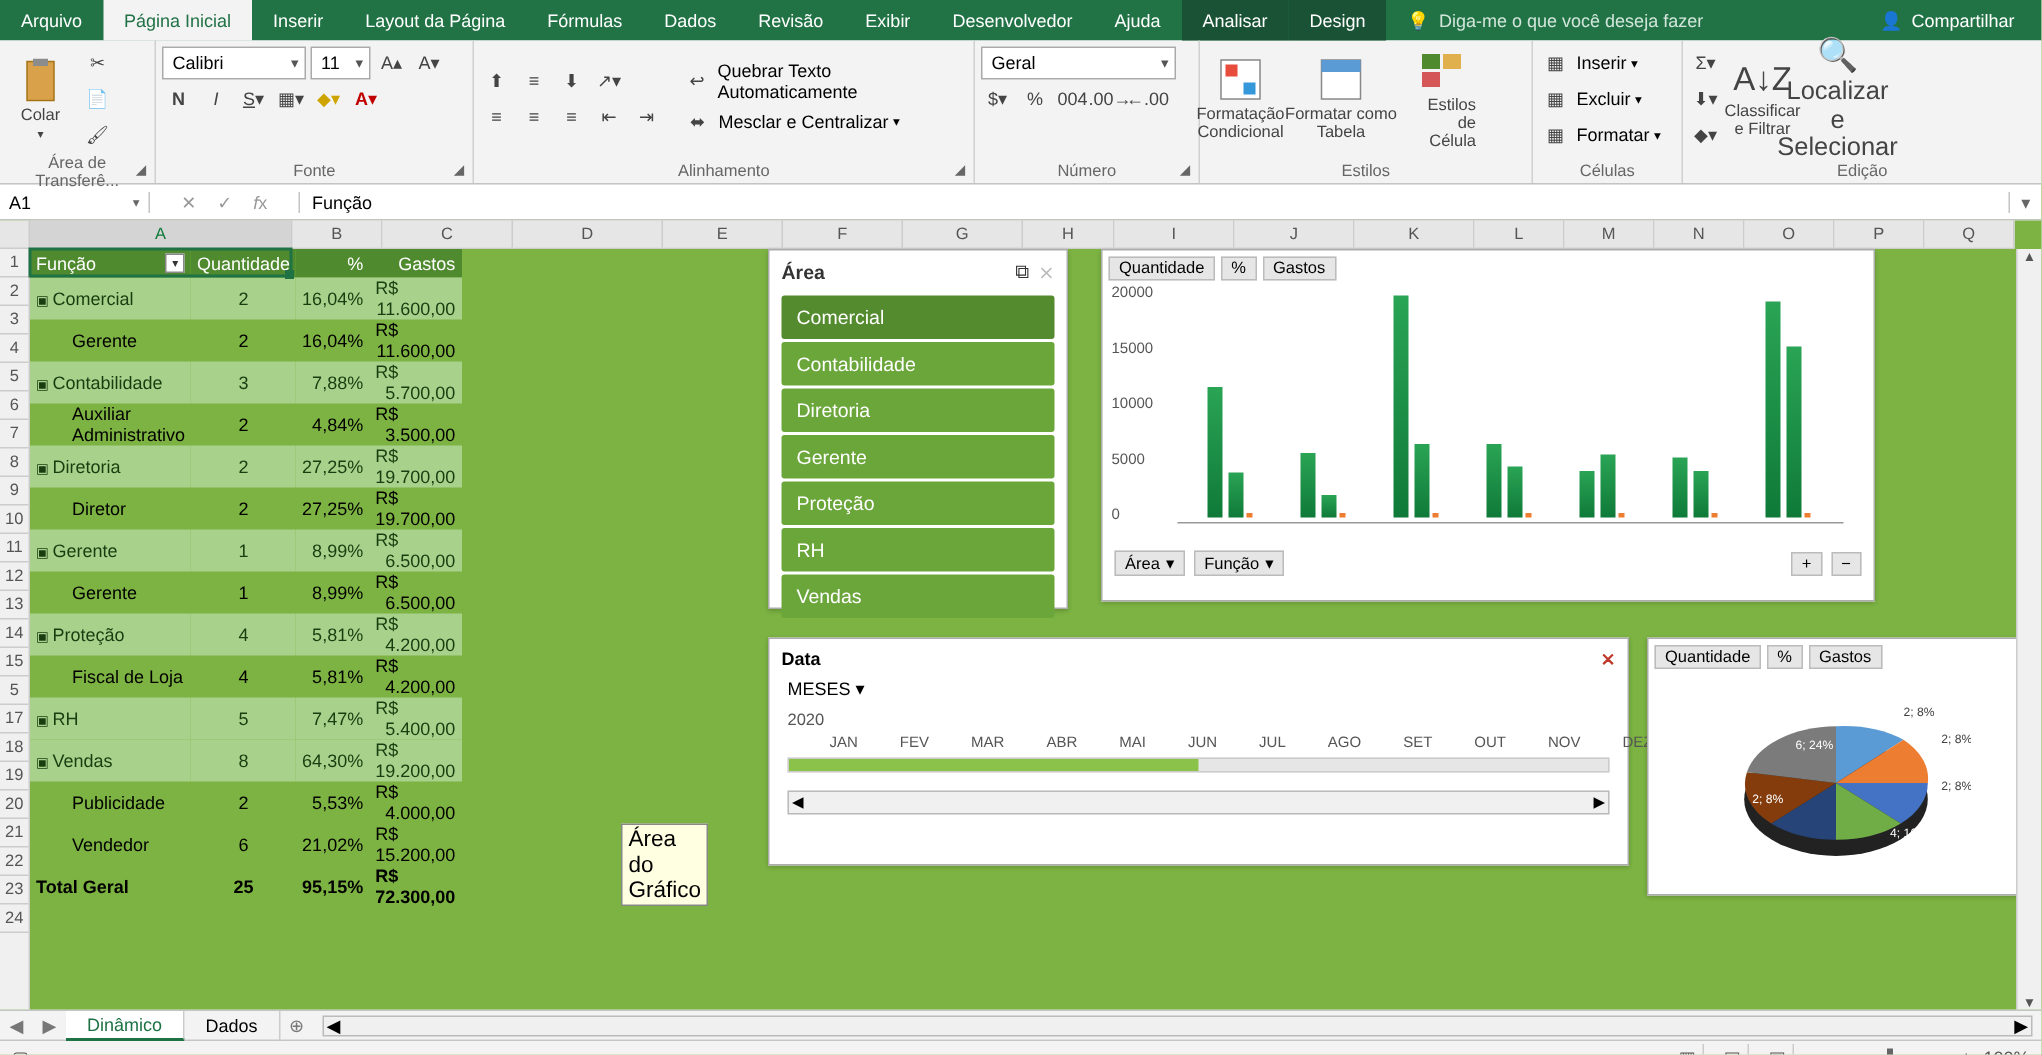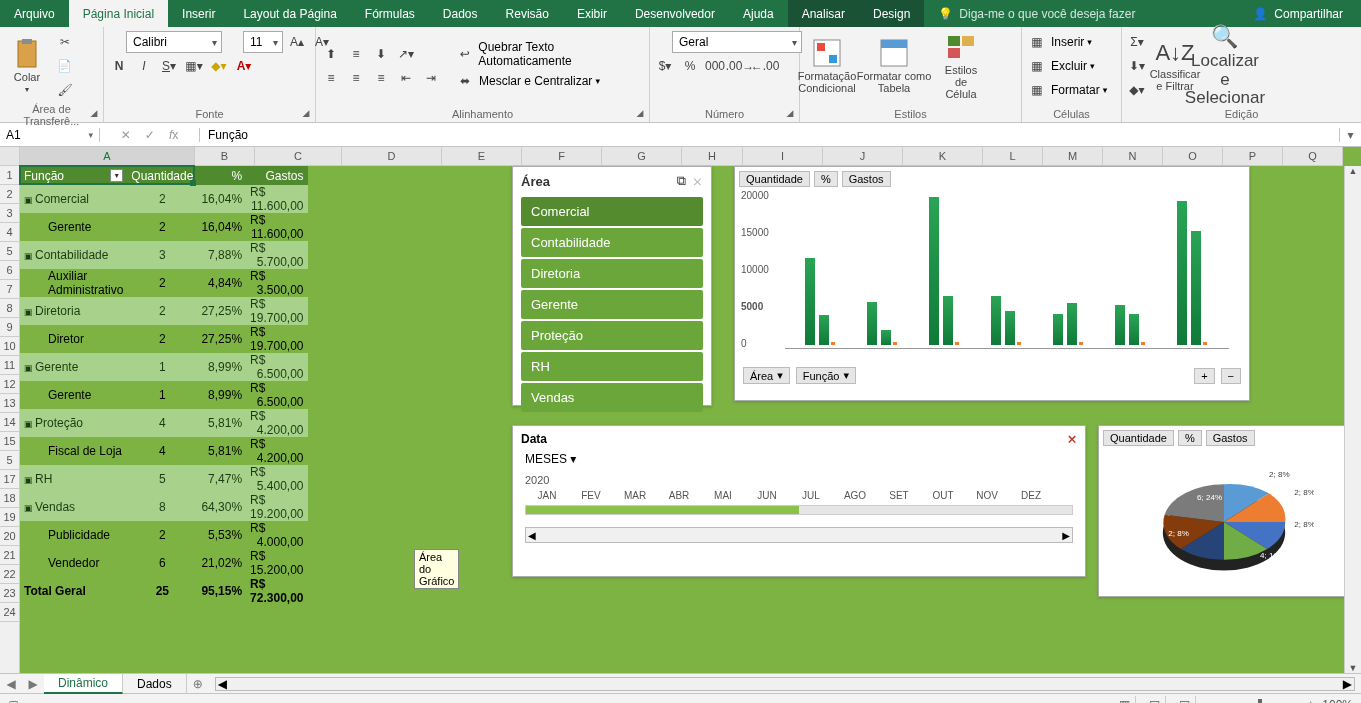--- a/index.html
+++ b/index.html
@@ -16,21 +16,21 @@
 
 .ribbon { background: #f3f3f3; border-bottom: 1px solid #c4c4c4; height: 96px; display: flex; }
 .group { border-right: 1px solid #d0d0d0; display: flex; flex-direction: column; justify-content: space-between; padding: 4px 4px 0 4px; position: relative; }
 .group-body { display: flex; align-items: center; height: 70px; gap: 4px; }
 .group-name { text-align: center; font-size: 11px; color: #666; padding: 2px 0; }
 .dialog-launcher { position: absolute; right: 2px; bottom: 2px; width: 14px; height: 14px; color: #666; font-size: 9px; display:flex; align-items:center; justify-content:center; }
 .big-btn { display: flex; flex-direction: column; align-items: center; justify-content: center; width: 46px; text-align: center; font-size: 11px; color: #444; cursor: pointer; height: 70px; gap: 2px;}
 .small-btn { width: 22px; height: 22px; display:inline-flex; align-items:center; justify-content:center; color: #444; cursor: pointer; }
 .row { display:flex; align-items:center; gap:3px; }
 .col { display:flex; flex-direction:column; gap:2px; }
-.select { border:1px solid #aaa; background:#fff; height:22px; display:flex; align-items:center; padding:0 18px 0 6px; font-size:12px; position:relative;margin-left:18px;}
+.select { border:1px solid #aaa; background:#fff; height:22px; display:flex; align-items:center; padding:0 18px 0 6px; font-size:12px; position:relative;}
 .select::after { content:"▾"; position:absolute; right:4px; font-size:10px; color:#555;}
 
 
 .formula-bar { display:flex; align-items:center; height:24px; border-bottom:1px solid #c4c4c4; }
 .name-box { width:100px; border-right:1px solid #c4c4c4; padding:0 6px; display:flex; align-items:center; justify-content:space-between;}
 .fx-btns { width: 100px; display:flex; align-items:center; justify-content:center; gap:14px; color:#999; border-right:1px solid #c4c4c4;}
 .fx-val { flex:1; padding:0 8px; }
 .fb-expand { width:22px; text-align:center; color:#666; border-left:1px solid #c4c4c4;}
 
 
@@ -69,40 +69,40 @@
 .axis-lbl { position:absolute; font-size:10px; color:#555;}
 .filter-pill { display:inline-flex; align-items:center; gap:4px; background:#e6e6e6; border:1px solid #bbb; padding:1px 6px; font-size:11px;}
 
 
 .tl-title { padding:6px 8px; font-weight:bold; display:flex;}
 .tl-sub { padding:0 12px 4px 12px; display:flex; align-items:center;}
 .tl-sub .period { color:#2e7b1c; flex:1;}
 .tl-grid { padding:4px 12px;}
 .tl-year { font-size:11px; color:#555; margin-bottom:4px;}
 .tl-months { display:flex; font-size:10px; color:#555; gap:0px;}
-.tl-months span { width:44px; text-align:center;}
+.tl-months span { width:44px; text-align:left;margin-left:28px;}
 .tl-bar { height:10px; background:#e6e6e6; margin-top:4px; position:relative; border:1px solid #ccc;}
 .tl-sel { position:absolute; left:0; top:0; height:100%; background:#8bc34a;}
 .tl-scroll { margin:8px 12px 8px 12px; height:16px; background:#f0f0f0; border:1px solid #bbb; display:flex; align-items:center; justify-content:space-between; padding:0 2px; font-size:10px;}
 
 
 .pie { width:180px; height:135px; margin:auto; display:block;}
 
 
 .sheets-bar { height:20px; background:#f3f3f3; border-top:1px solid #c4c4c4; display:flex; align-items:center;}
 .sheet-tab { padding:0 14px; height:20px; display:flex; align-items:center; font-size:12px; border-right:1px solid #ccc;}
 .sheet-tab.active { background:#fff; border-bottom:2px solid #1f7244; color:#1f7244;}
 .nav-arrow { width:22px; text-align:center; color:#777;}
 .hscroll { flex:1; margin:0 6px; height:14px; background:#f0f0f0; border:1px solid #bbb; display:flex; align-items:center; justify-content:space-between; padding:0 2px;}
 .status-bar { height:22px; background:#f3f3f3; border-top:1px solid #c4c4c4; display:flex; align-items:center; justify-content:space-between; padding:0 8px; font-size:12px; color:#555;}
 .zoom-ctrl { display:flex; align-items:center; gap:8px;}
 .view-btn { width:22px; height:18px; display:inline-flex; align-items:center; justify-content:center; border-right:1px solid #ccc;}
 .vscroll { position:absolute; right:0; top:19px; bottom:0; width:17px; background:#f0f0f0; border-left:1px solid #ccc; display:flex; flex-direction:column; align-items:center; justify-content:space-between; font-size:9px; color:#555;}
 
-.tooltip { position:absolute; background:#ffffe1; border:1px solid #888; padding:1px 4px; font-size:11px;}
+.tooltip { position:absolute; background:#ffffe1; border:1px solid #888; padding:1px 4px; font-size:15px;}
 svg.bigicon { width:30px; height:30px;}
 </style>
 </head>
 <body>
 
 <div class="tabs">
   <div class="tab">Arquivo</div>
   <div class="tab active">Página Inicial</div>
   <div class="tab">Inserir</div>
   <div class="tab">Layout da Página</div>
@@ -202,21 +202,21 @@
     <div class="group-name">Alinhamento</div>
     <span class="dialog-launcher">◢</span>
   </div>
 
   <div class="group" style="width:150px;">
     <div class="group-body col" style="align-items:flex-start;">
       <div class="select" style="width:130px;">Geral</div>
       <div class="row">
         <span class="small-btn">$▾</span>
         <span class="small-btn">%</span>
-        <span class="small-btn">000</span>
+        <span class="small-btn">004</span>
         <span class="small-btn">.00→</span>
         <span class="small-btn">←.00</span>
       </div>
     </div>
     <div class="group-name">Número</div>
     <span class="dialog-launcher">◢</span>
   </div>
 
   <div class="group" style="width:222px;">
     <div class="group-body">
@@ -234,21 +234,21 @@
             <rect x="2" y="2" width="26" height="8" fill="#5a9bd5"></rect>
           </svg>
         <span style="font-size:11px; line-height:1.1;">Formatar como Tabela</span>
       </div>
       <div class="big-btn">
         <svg class="bigicon">
             <rect x="2" y="4" width="12" height="10" fill="#4f8a2e"></rect>
             <rect x="16" y="4" width="12" height="10" fill="#e0b04e"></rect>
             <rect x="2" y="16" width="12" height="10" fill="#d45656"></rect>
           </svg>
-        <span style="font-size:11px; line-height:1.1;">Estilos de Célula</span>
+        <span style="font-size:11px; line-height:1.1;text-align:right;">Estilos de Célula</span>
       </div>
     </div>
     <div class="group-name">Estilos</div>
   </div>
 
   <div class="group" style="width:100px;">
     <div class="group-body col" style="align-items:flex-start;">
       <div class="row">
           <span class="small-btn">▦</span>
           <span>Inserir</span>
@@ -553,21 +553,21 @@
             <div class="bar" style="background: linear-gradient(rgb(42, 164, 85), rgb(15, 122, 56)); left: 344px; height: 31.5px;"></div>
             <div class="bar" style="background: rgb(237, 125, 49); width: 4px; left: 356px; height: 3px;"></div>
             <div class="bar" style="left: 392px; height: 144px;"></div>
             <div class="bar" style="background: linear-gradient(rgb(42, 164, 85), rgb(15, 122, 56)); left: 406px; height: 114px;"></div>
             <div class="bar" style="background: rgb(237, 125, 49); width: 4px; left: 418px; height: 3px;"></div>
           </div>
         <div id="ytks">
             <div class="axis-lbl" style="left: -44px; bottom: 162px;">20000</div>
             <div class="axis-lbl" style="left: -44px; bottom: 125px;">15000</div>
             <div class="axis-lbl" style="left: -44px; bottom: 88px;">10000</div>
-            <div class="axis-lbl" style="left: -44px; bottom: 51px; font-weight: bold;">5000</div>
+            <div class="axis-lbl" style="left: -44px; bottom: 51px;">5000</div>
             <div class="axis-lbl" style="left: -44px; bottom: 14px;">0</div>
           </div>
         <div style="position:absolute; left:0; right:0; bottom:14px; border-top:1px solid #999;"></div>
       </div>
       <div style="display:flex; align-items:center; padding:4px 8px; gap:6px;">
         <span class="filter-pill"><span>Área</span> ▾</span>
         <span class="filter-pill"><span>Função</span> ▾</span>
         <span style="flex:1;"></span>
         <span class="chart-tog">+</span>
         <span class="chart-tog">−</span>

